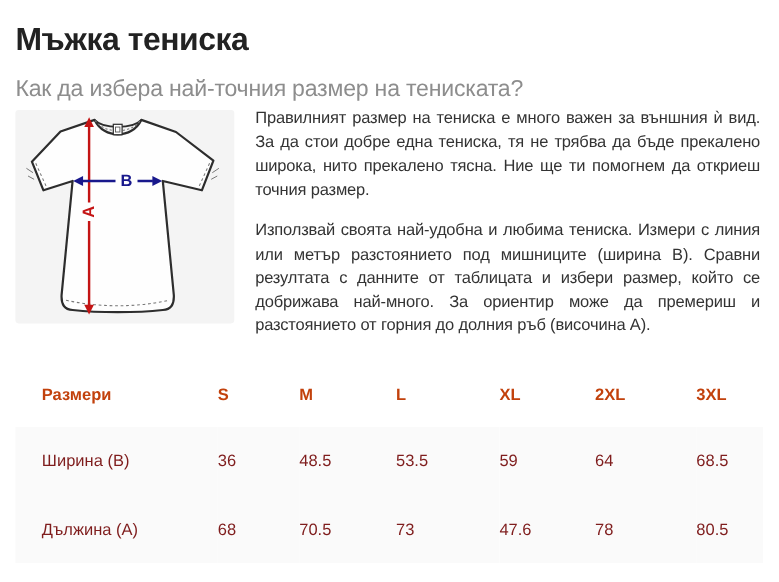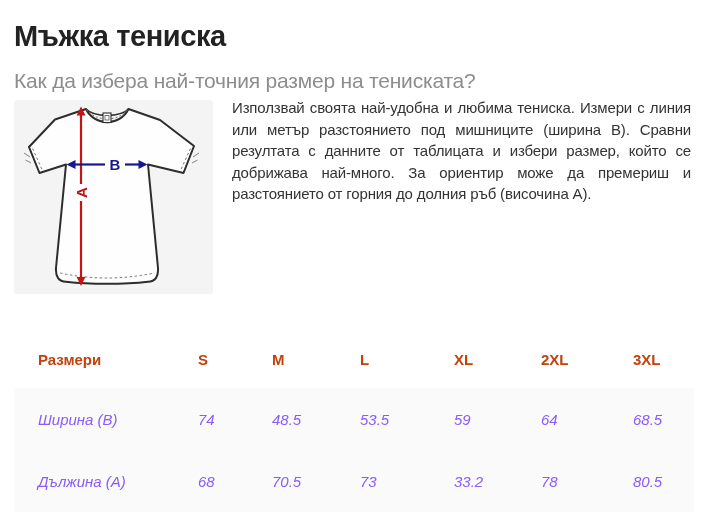--- a/index.html
+++ b/index.html
@@ -44,21 +44,21 @@
   }
   .size-table th, .size-table td{
     text-align:left;vertical-align:middle;font-size:15px;
     white-space:nowrap;overflow:hidden;
   }
   .size-table thead th{
     height:58px;font-weight:700;color:#c2410c;background:#ffffff;
   }
   .size-table tbody{background:var(--table-body-bg);}
   .size-table tbody td{
-    height:62px;font-weight:400;color:#8b5cf6;font-style:italic;
+    height:62px;font-weight:400;color:#7f1d1d;
   }
   .size-table th:first-child, .size-table td:first-child{padding-left:24px;}
 </style>
 </head>
 <body>
 
 <h1 class="page-title">Мъжка тениска</h1>
 <h2 class="page-subtitle">Как да избера най-точния размер на тениската?</h2>
 
 <div class="diagram">
@@ -103,20 +103,21 @@
       <line x1="60" y1="64.5" x2="91" y2="64.5" stroke-width="2.2"></line>
       <line x1="111" y1="64.5" x2="125" y2="64.5" stroke-width="2.2"></line>
       <polygon points="52.5,64.5 61.5,60 61.5,69" style="fill:var(--arrow-blue)" stroke="none"></polygon>
       <polygon points="133.5,64.5 124.5,60 124.5,69" style="fill:var(--arrow-blue)" stroke="none"></polygon>
       <text x="101" y="64.5" text-anchor="middle" dominant-baseline="central" font-size="15" stroke="none" style="fill:var(--arrow-blue)">B</text>
     </g>
   </svg>
 </div>
 
 <div class="intro">
+  <p>Правилният размер на тениска е много важен за външния ѝ вид. За да стои добре една тениска, тя не трябва да бъде прекалено широка, нито прекалено тясна. Ние ще ти помогнем да откриеш точния размер.</p>
   <p>Използвай своята най-удобна и любима тениска. Измери с линия или метър разстоянието под мишниците (ширина B). Сравни резултата с данните от таблицата и избери размер, който се добрижава най-много. За ориентир може да премериш и разстоянието от горния до долния ръб (височина A).</p>
 </div>
 
 <table class="size-table">
   <colgroup>
     <col style="width:184px">
       <col style="width:74px">
       <col style="width:88px">
     <col style="width:94px">
       <col style="width:87px">
@@ -130,30 +131,30 @@
       <th>M</th>
       <th>L</th>
       <th>XL</th>
       <th>2XL</th>
       <th>3XL</th>
     </tr>
   </thead>
   <tbody>
     <tr>
       <td>Ширина (B)</td>
-      <td>74</td>
+      <td>36</td>
       <td>48.5</td>
       <td>53.5</td>
       <td>59</td>
       <td>64</td>
       <td>68.5</td>
     </tr>
     <tr>
       <td>Дължина (A)</td>
       <td>68</td>
       <td>70.5</td>
       <td>73</td>
-      <td>33.2</td>
+      <td>47.6</td>
       <td>78</td>
       <td>80.5</td>
     </tr>
   </tbody>
 </table>
 
 </body></html>

